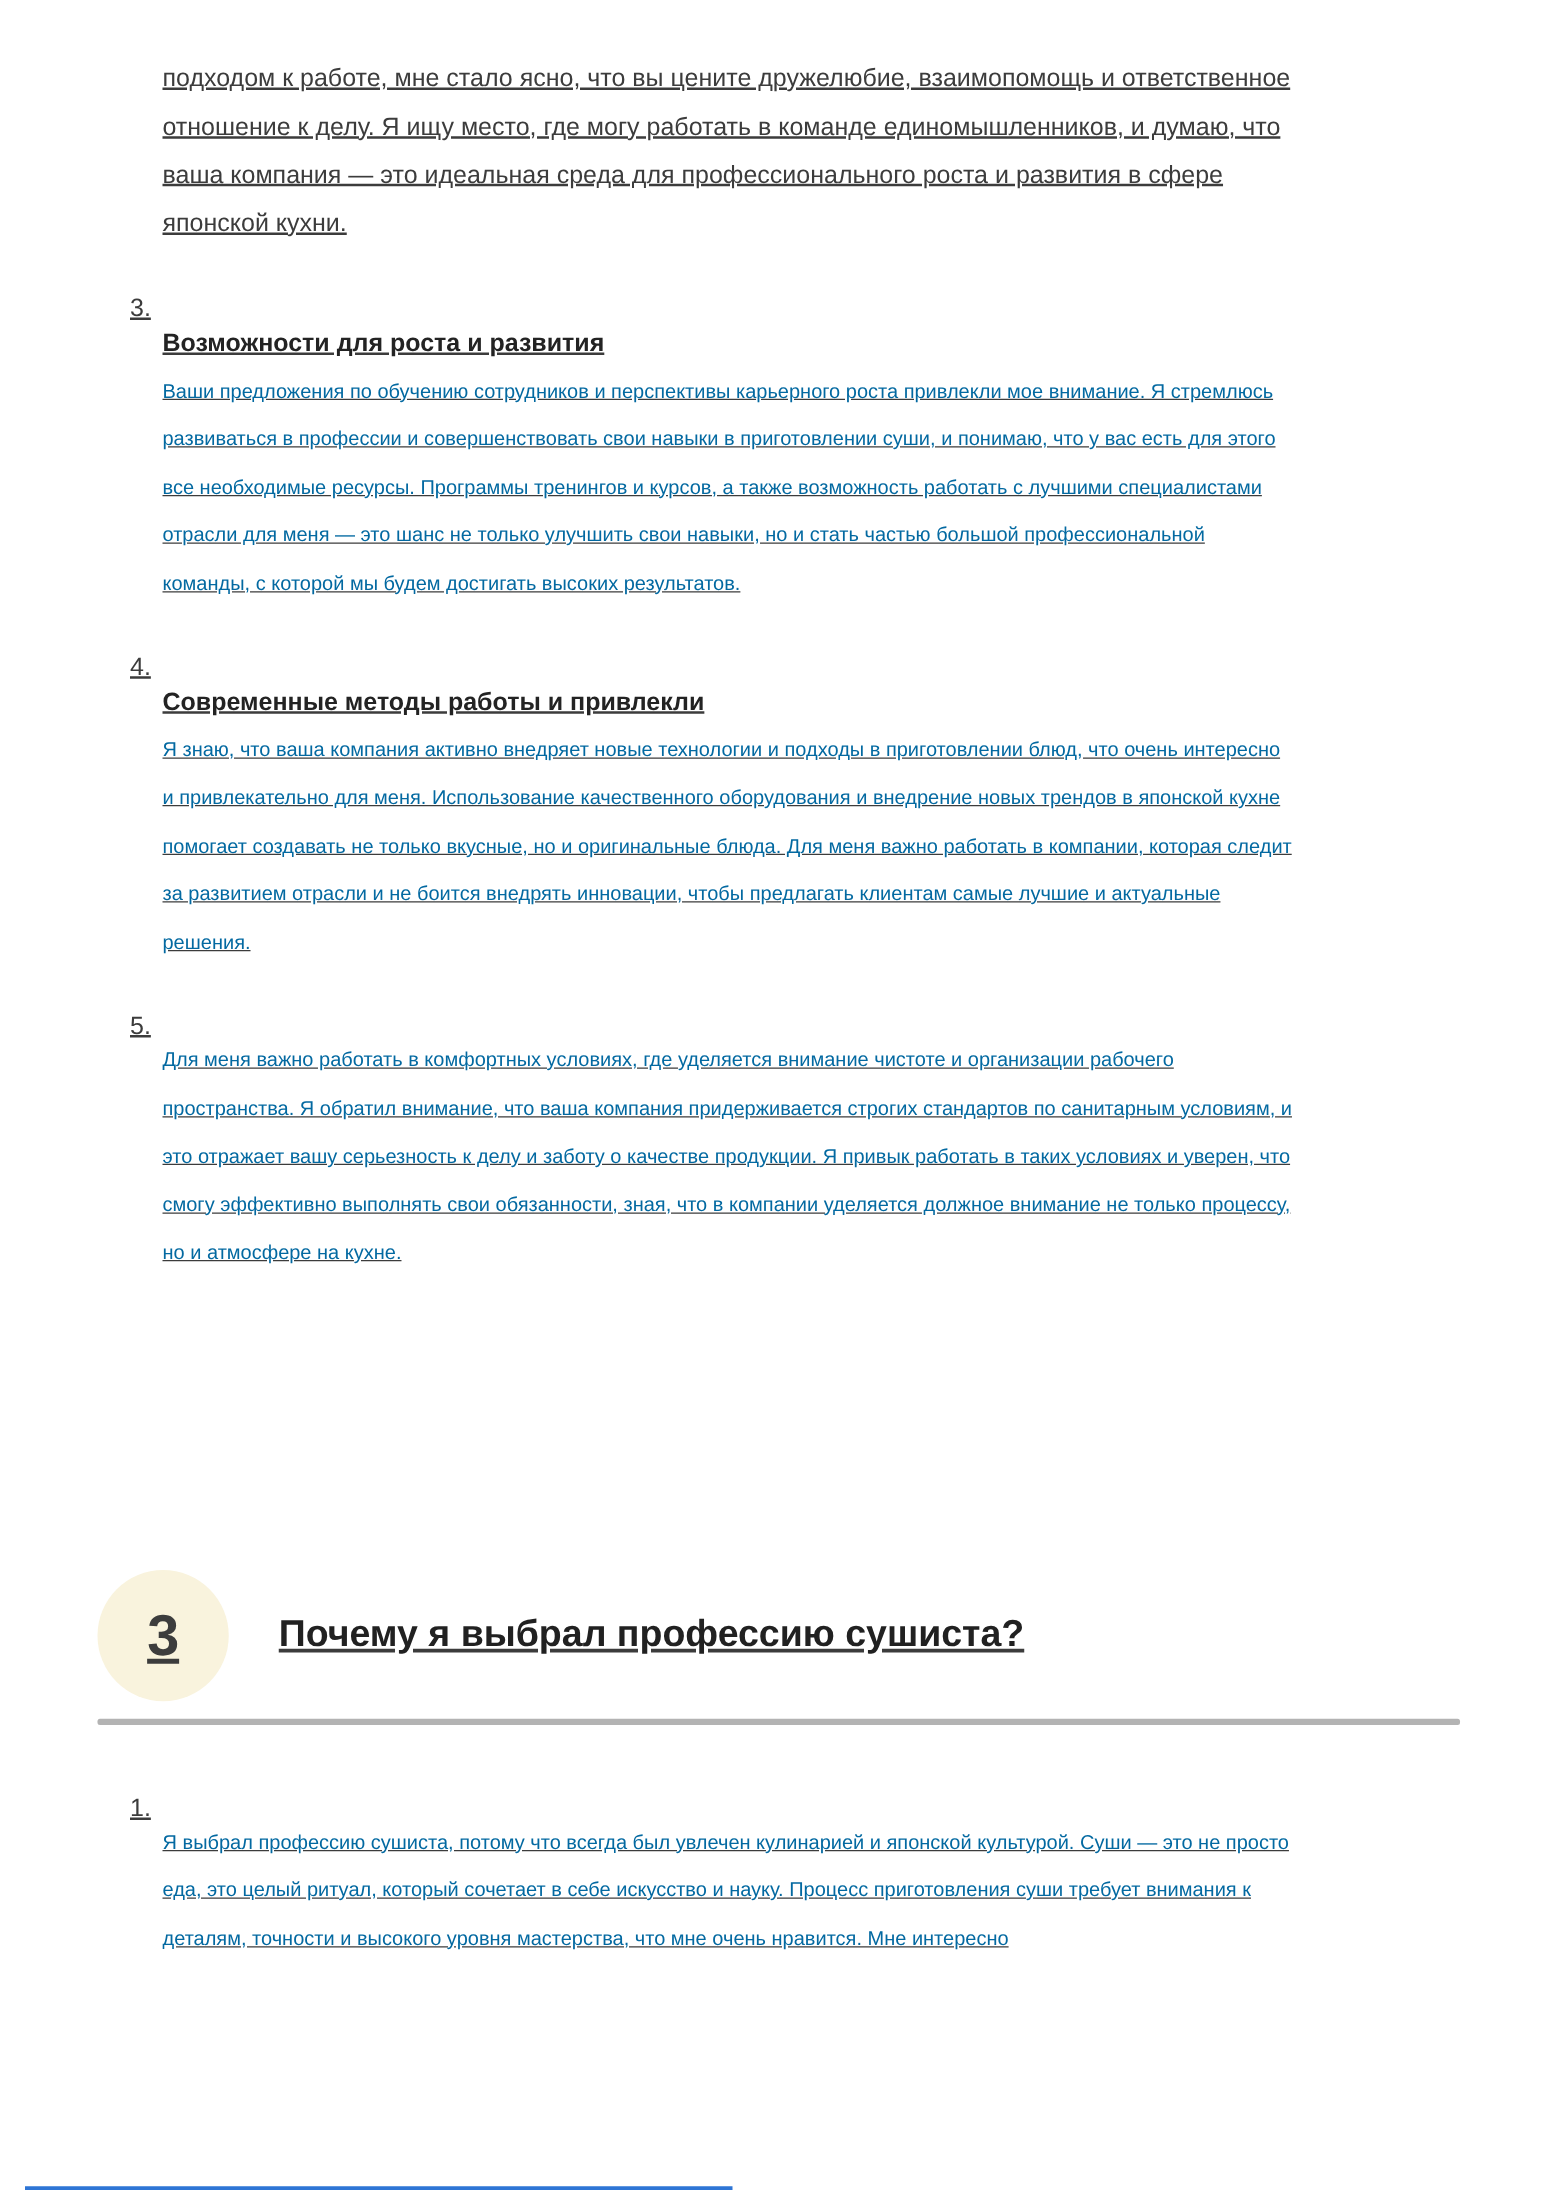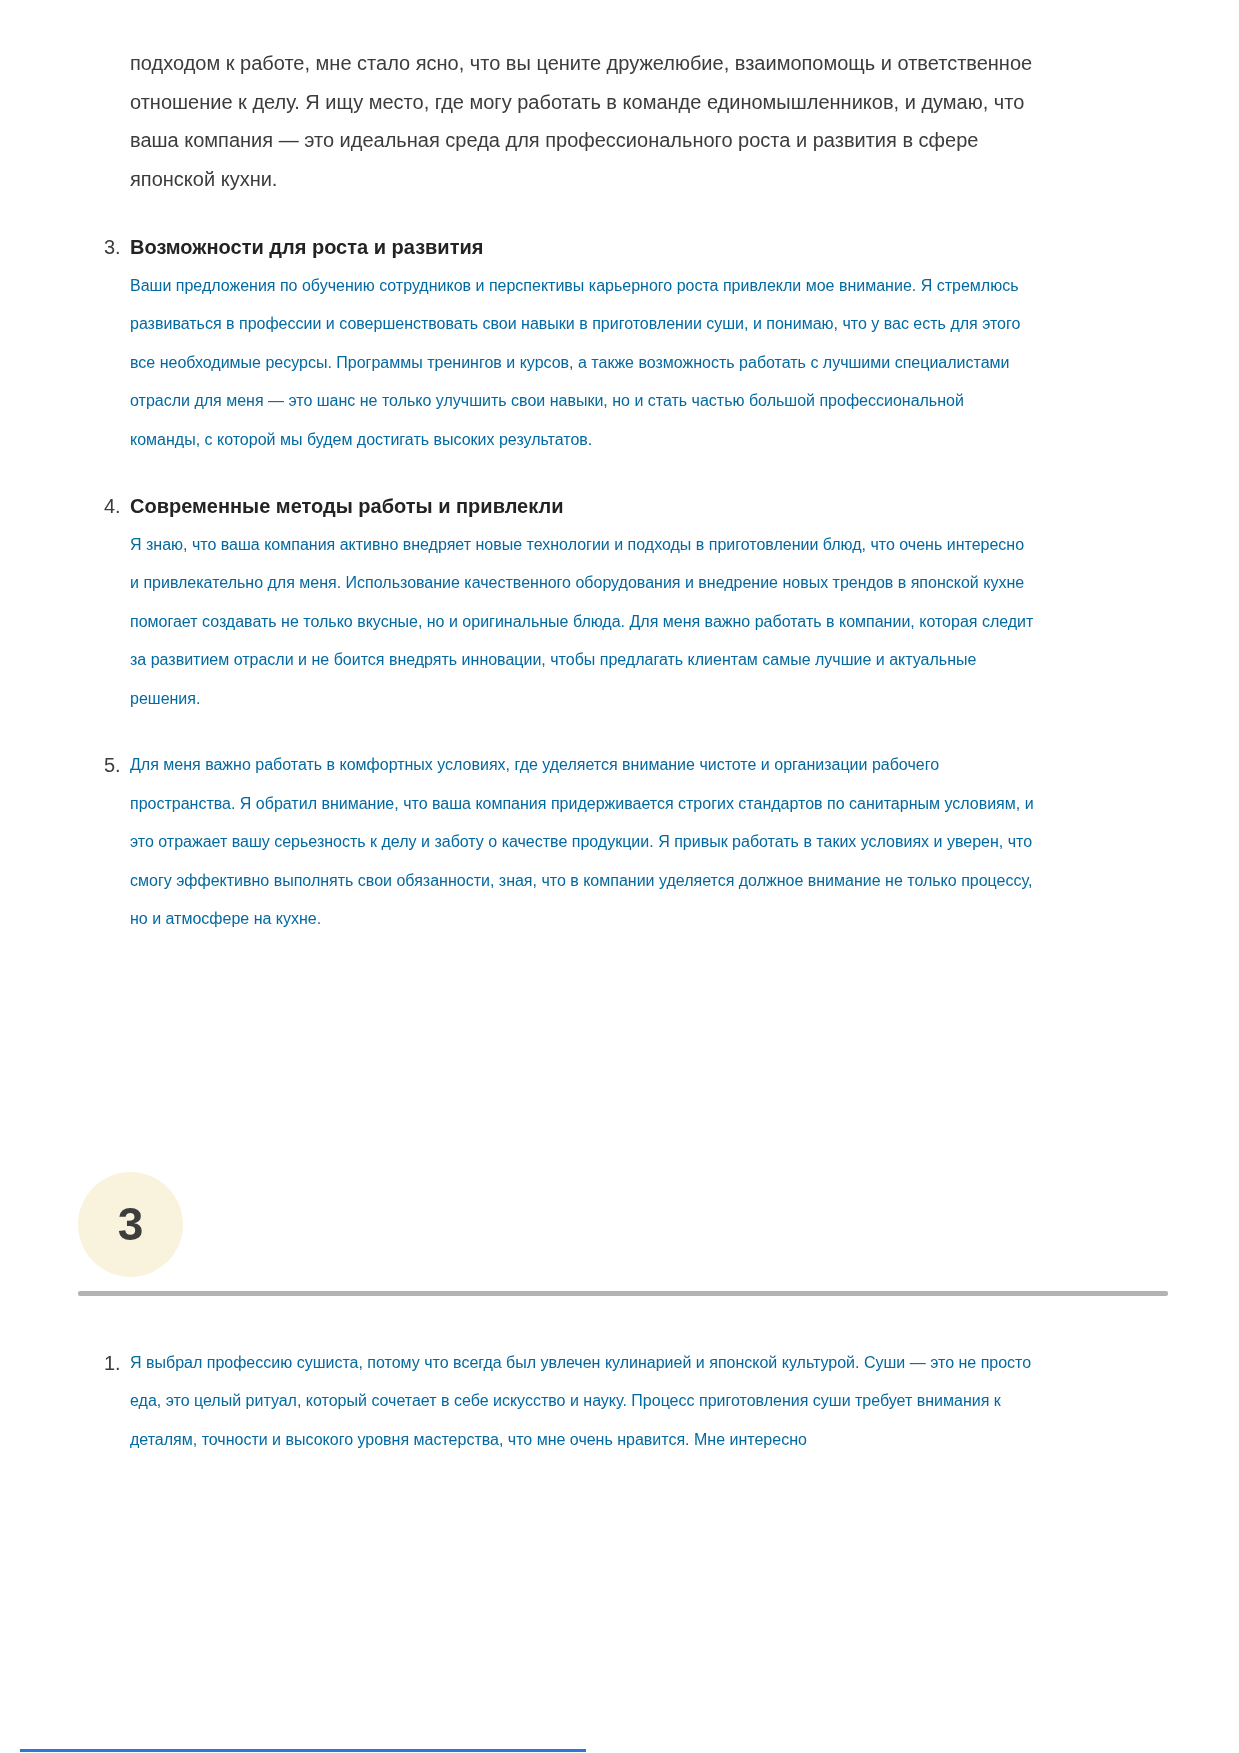--- a/index.html
+++ b/index.html
@@ -6,40 +6,41 @@
   html, body { width: 1239px; height: 1753px; }
   body {
     background: #ffffff;
     font-family: "Liberation Sans", "DejaVu Sans", sans-serif;
     color: #3c3c3c;
     position: relative;
     overflow: hidden;
   }
   .page {
     padding: 44px 104px 0 130px;
+    text-decoration: underline;
   }
   .para {
     font-size: 20px;
     line-height: 38.5px;
     max-width: 905px;
     color: #3c3c3c;
   }
   .list { margin-top: 30px; }
   .list-item {
     display: flex;
     margin-left: -26px;
     margin-bottom: 28px;
   }
   .num {
     flex: 0 0 26px;
     font-size: 20px;
     line-height: 38.5px;
     color: #3c3c3c;
   }
-  .item-content { max-width: 905px; }
+  .item-content { max-width: 905px; margin-top: 28px; }
   .item-heading {
     font-size: 20px;
     line-height: 38.5px;
     font-weight: bold;
     color: #232323;
   }
   .item-body {
     font-size: 16px;
     line-height: 38.5px;
     color: #0369a1;
@@ -119,20 +120,21 @@
       <div class="item-content">
         <div class="item-body">Для меня важно работать в комфортных условиях, где уделяется внимание чистоте и организации рабочего пространства. Я обратил внимание, что ваша компания придерживается строгих стандартов по санитарным условиям, и это отражает вашу серьезность к делу и заботу о качестве продукции. Я привык работать в таких условиях и уверен, что смогу эффективно выполнять свои обязанности, зная, что в компании уделяется должное внимание не только процессу, но и атмосфере на кухне.</div>
       </div>
     </div>
 
   </div>
 
   <div class="section-header">
     <div class="section-header-row">
       <div class="section-badge">3</div>
+      <h2 class="section-title">Почему я выбрал профессию сушиста?</h2>
     </div>
     <div class="section-divider"></div>
   </div>
 
   <div class="list second-list">
     <div class="list-item">
       <span class="num">1.</span>
       <div class="item-content">
         <div class="item-body">Я выбрал профессию сушиста, потому что всегда был увлечен кулинарией и японской культурой. Суши — это не просто еда, это целый ритуал, который сочетает в себе искусство и науку. Процесс приготовления суши требует внимания к деталям, точности и высокого уровня мастерства, что мне очень нравится. Мне интересно</div>
       </div>

